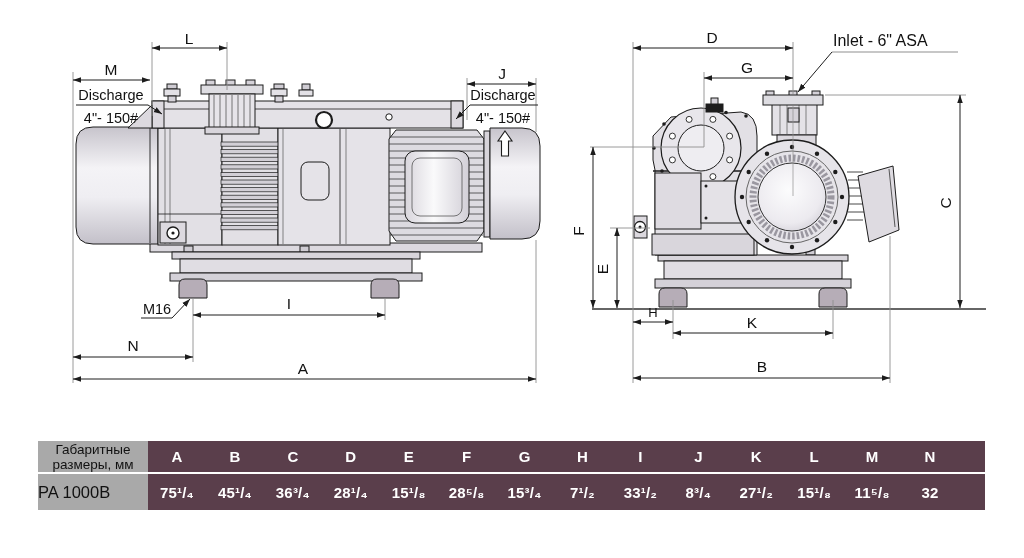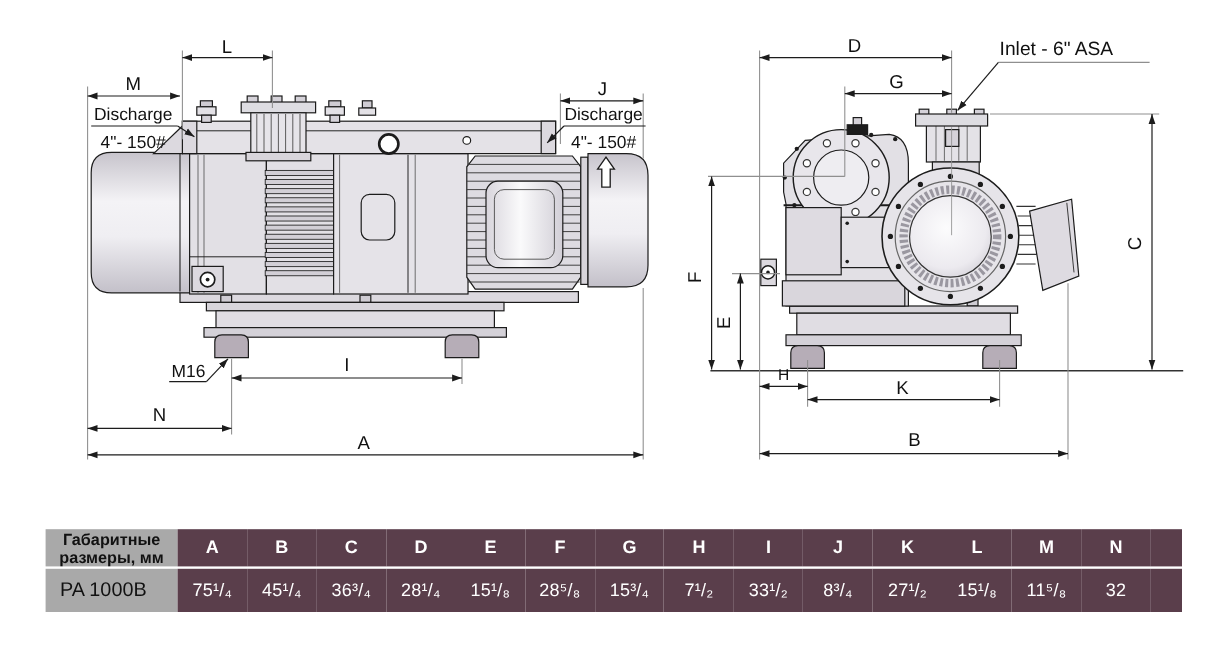--- a/index.html
+++ b/index.html
@@ -12,23 +12,23 @@
   .inletname{font-size:16px;}
 
   
   .dim-table{position:absolute;left:38px;top:441px;width:947px;
              display:grid;grid-template-columns:110px repeat(14,1fr) 26px;
              grid-template-rows:31px 36px;row-gap:2px;background:#ffffff;}
   .cell{display:flex;align-items:center;justify-content:center;}
   .cell.maroon{background:#5a3e4b;color:#ffffff;}
   .cell.gray{background:#a9a9a9;color:#111;}
   .head-letter{font-weight:700;font-size:15px;}
-  .val{font-weight:400;font-size:15px;letter-spacing:.2px;}
-  .head-left{flex-direction:column;font-size:13.5px;line-height:15px;text-align:center;font-weight:bold;}
-  .row-label{justify-content:flex-start;padding-left:12px;font-size:16.5px;}
+  .val{font-weight:700;font-size:15px;letter-spacing:.2px;}
+  .head-left{flex-direction:column;font-size:13.5px;line-height:15px;text-align:center;}
+  .row-label{justify-content:flex-start;font-size:16.5px;}
 </style>
 </head>
 <body>
 
 <div id="page">
 
 <svg width="1024" height="432" viewBox="0 0 1024 432">
   <defs>
     <marker id="arr" viewBox="0 0 12 12" refX="11" refY="6" markerWidth="9" markerHeight="9" orient="auto-start-reverse">
       <path d="M0,2.2 L11,6 L0,9.8 Z" fill="#1c1c1c"></path>

